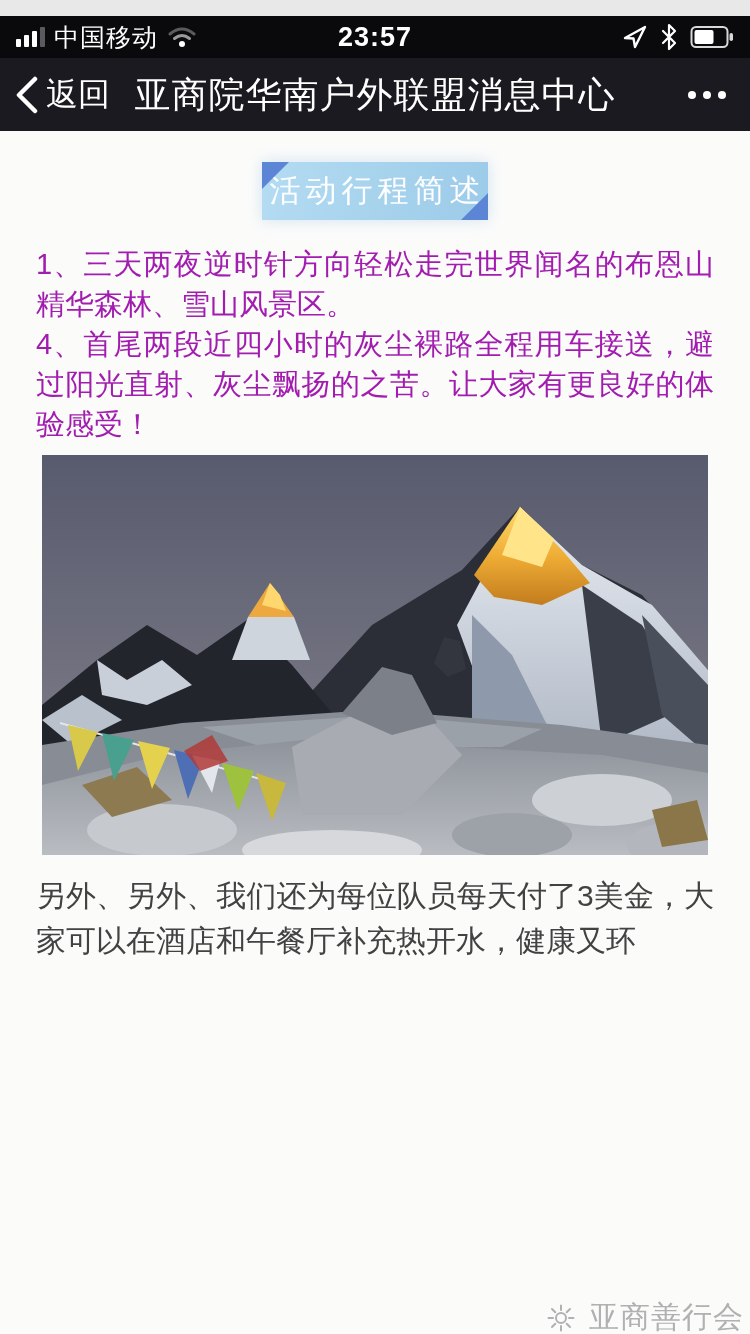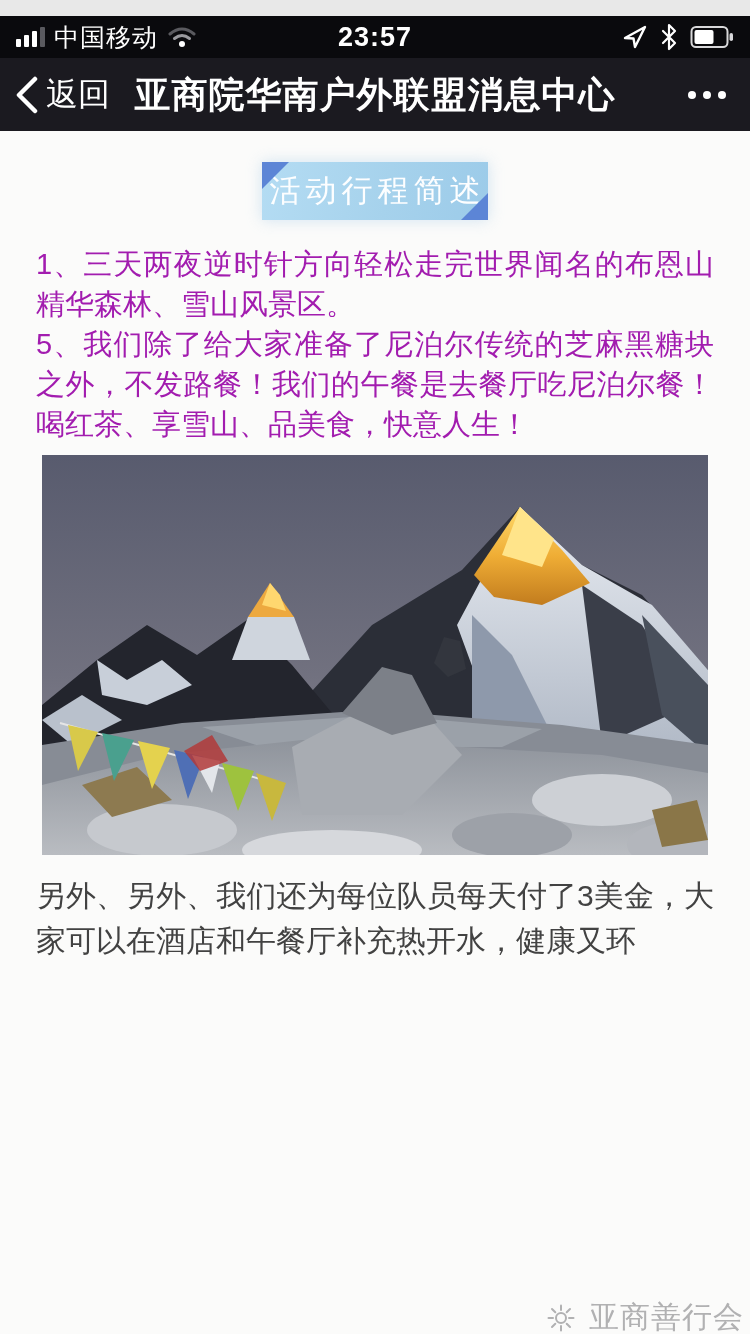--- a/index.html
+++ b/index.html
@@ -27,21 +27,21 @@
   .sb-right { margin-left:auto; display:flex; align-items:center; gap:12px; }
   
   .nav-bar {
     height:73px; background:#1b1a20; color:#fff;
     display:flex; align-items:center; position:relative;
   }
   .back-btn { display:flex; align-items:center; gap:8px; margin-left:14px; cursor:pointer; }
   .back-label { font-size:32px; }
   .nav-title {
     position:absolute; left:50%; top:50%; transform:translate(-50%,-50%);
-    font-size:36px; font-weight:bold; white-space:nowrap; letter-spacing:1px;
+    font-size:36px; font-weight:normal; white-space:nowrap; letter-spacing:1px;
   }
   .more-btn { margin-left:auto; margin-right:22px; display:flex; gap:7px; cursor:pointer; padding:10px 2px; }
   .more-btn i { width:8px; height:8px; border-radius:50%; background:#fff; display:block; }
   
   .banner {
     position:relative; width:226px; height:58px; margin:31px auto 0;
     background:linear-gradient(100deg,#b4dcf3 0%,#a6d2ec 55%,#9ccbe9 100%);
     display:flex; align-items:center; justify-content:center;
     color:#fdfeff; font-size:31px; letter-spacing:5px;
     box-shadow:0 0 14px rgba(160,200,230,.45);
@@ -122,21 +122,21 @@
   </div>
 
   <div class="banner">
     <span class="corner-tl"></span>
     <span class="corner-br"></span>
     <span class="banner-label">活动行程简述</span>
   </div>
 
   <div class="article">
     <p>1、三天两夜逆时针方向轻松走完世界闻名的布恩山精华森林、雪山风景区。</p>
-    <p>5、我们除了给大家准备了尼泊尔传统的芝麻黑糖块之外，不发路餐！我们的午餐是去餐厅吃尼泊尔餐！喝红茶、享雪山、品美食，快意人生！</p>
+    <p>4、首尾两段近四小时的灰尘裸路全程用车接送，避过阳光直射、灰尘飘扬的之苦。让大家有更良好的体验感受！</p>
   </div>
 
   <svg class="photo" viewBox="0 0 666 400" role="img" aria-label="日照金山：雪山金色山顶、冰川碎石与经幡照片">
     <defs>
       <linearGradient id="sky" x1="0" y1="0" x2="0" y2="1">
         <stop offset="0" stop-color="#585b6e"></stop>
           <stop offset=".55" stop-color="#71717f"></stop>
           <stop offset="1" stop-color="#8f8d98"></stop>
       </linearGradient>
       <linearGradient id="gold" x1="0" y1="0" x2="0" y2="1">

